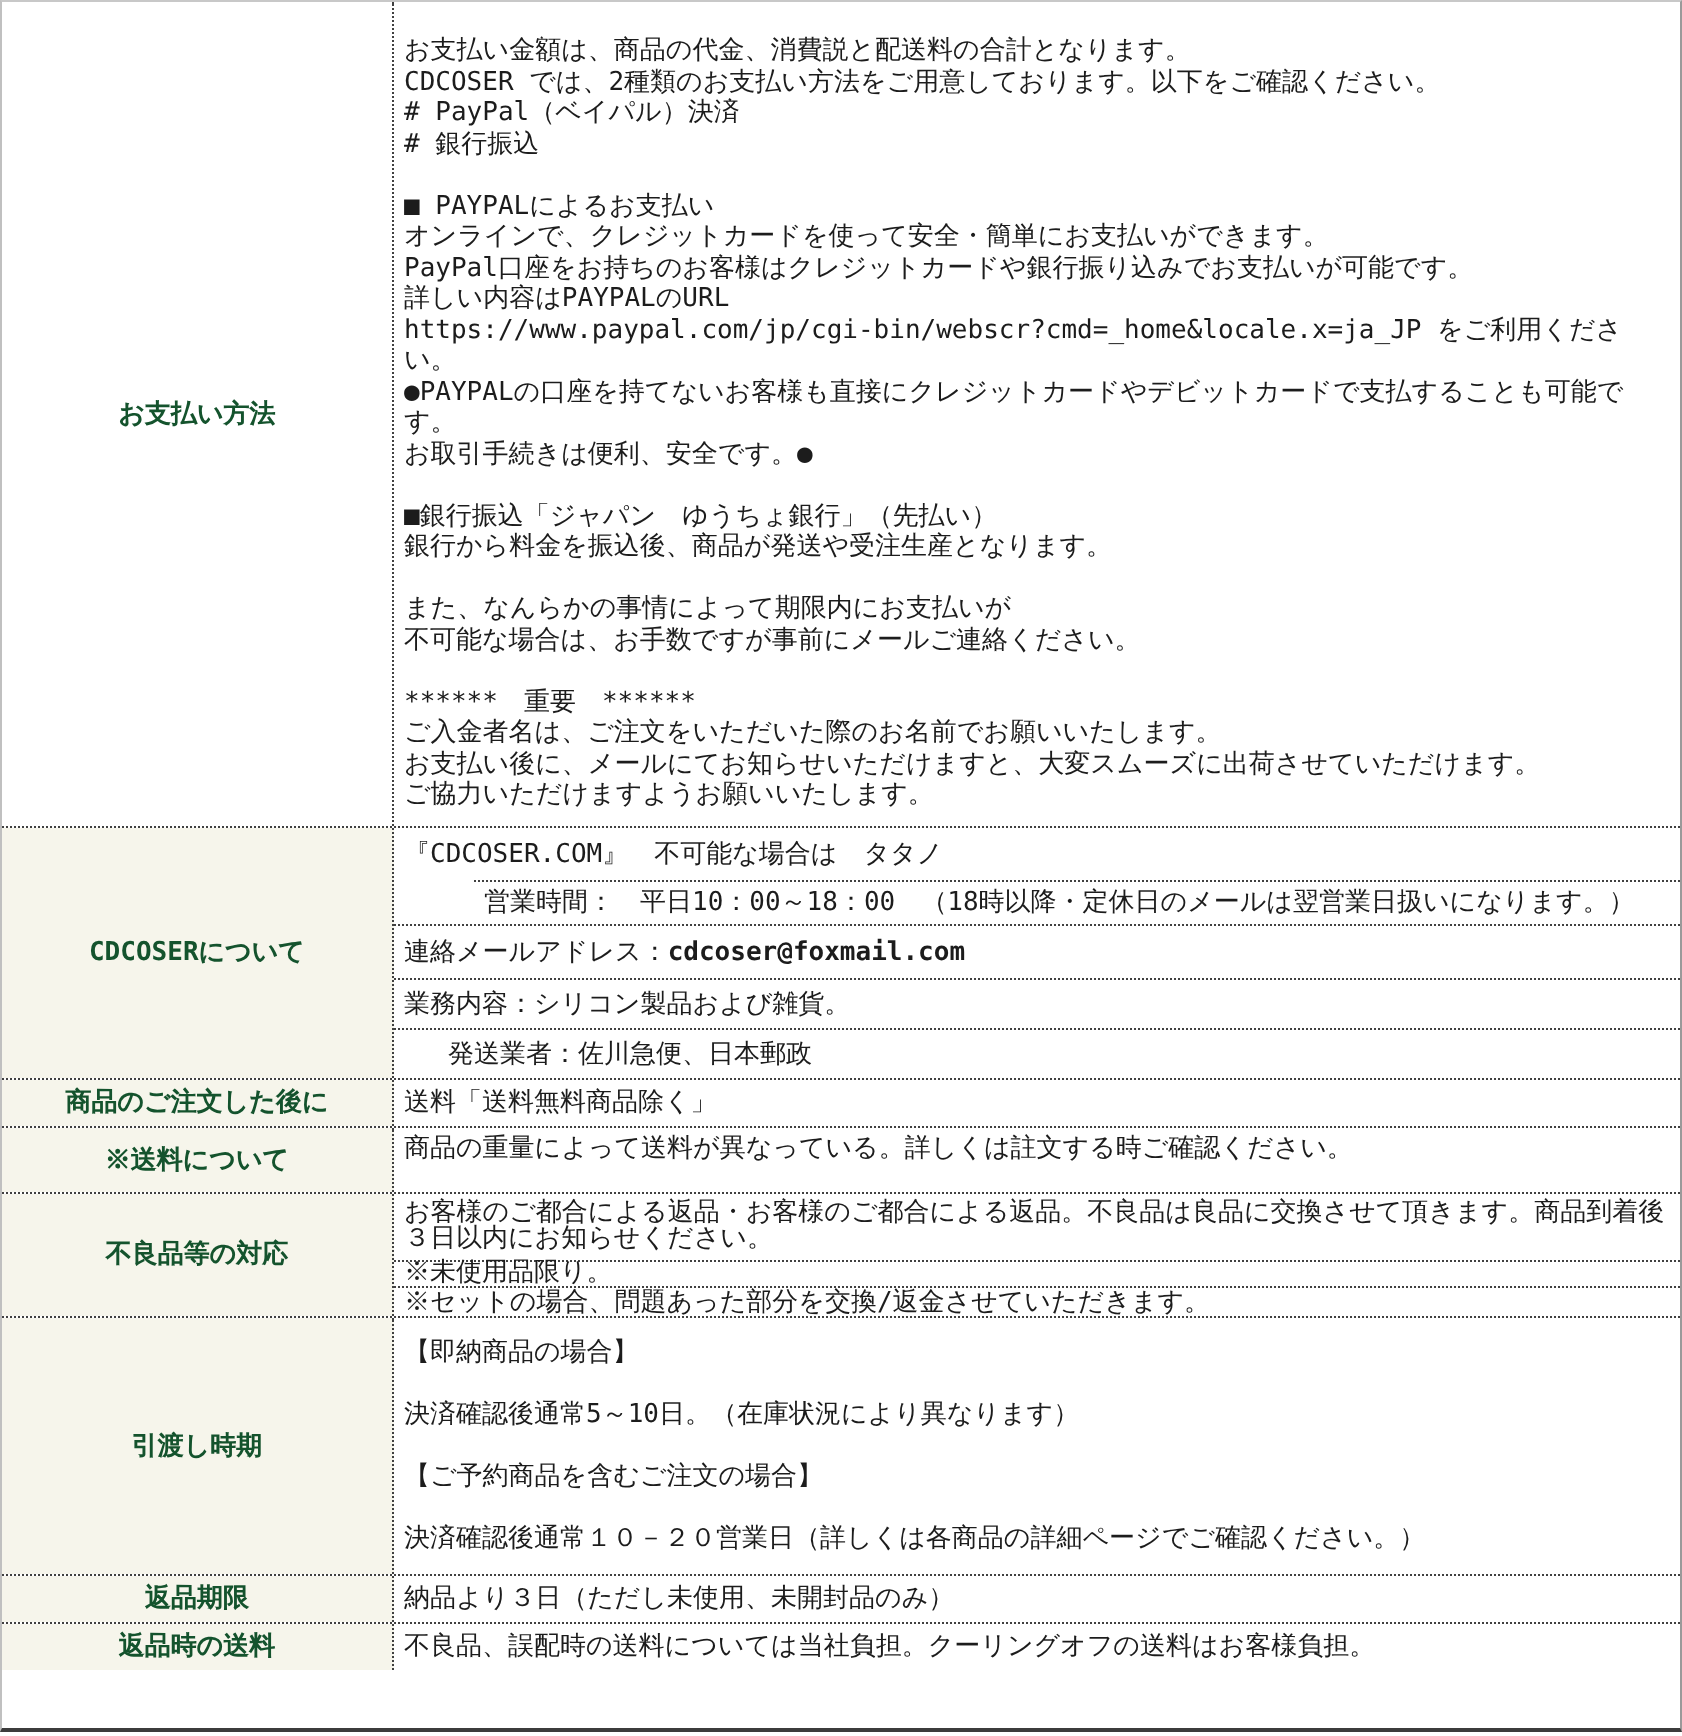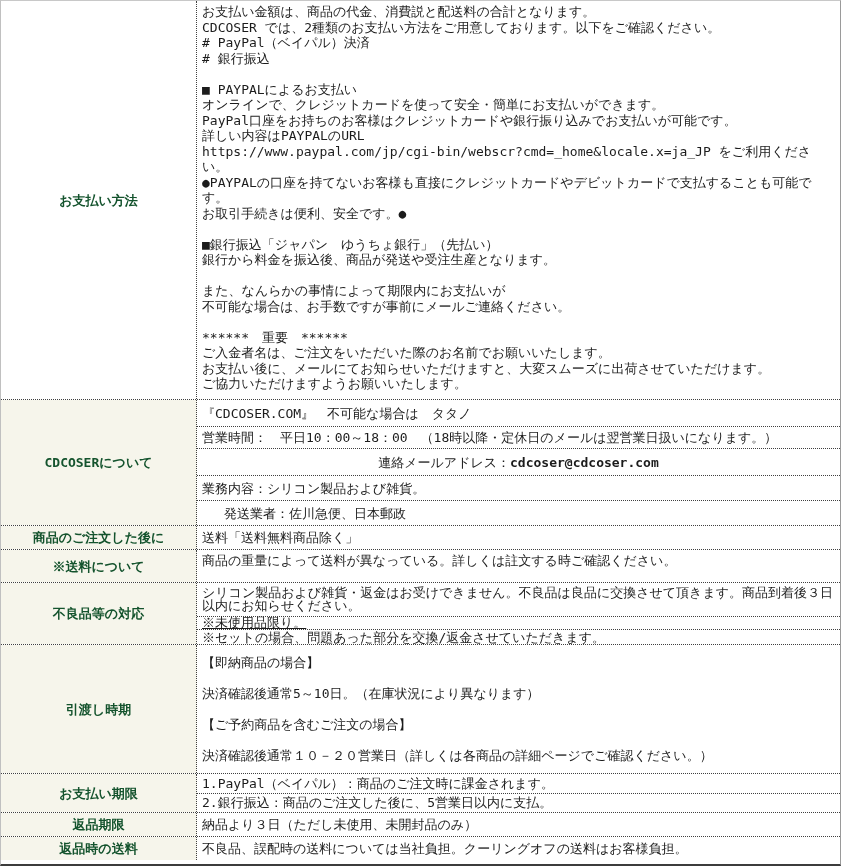--- a/index.html
+++ b/index.html
@@ -52,31 +52,31 @@
     align-items: center;
     line-height: 15px;
   }
   .cell:first-child { border-top: none; }
   .cell-fill { flex: 1 1 auto; }
   .pre { white-space: pre-line; }
   .top { align-items: flex-start; }
   .bold { font-weight: bold; }
 
   
-  .g1-cell { min-height: 398px; padding: 3px 5px; line-height: 15.5px; }
+  .g1-cell { min-height: 398px; padding: 3px 5px; line-height: 15.5px; margin-top: 14px; }
   .g2-c0 { min-height: 26px; }
-  .g2-c1 { min-height: 22px; }
-  .g2-c2 { min-height: 27px; justify-content: center; }
+  .g2-c1 { min-height: 22px; margin-left: 40px; }
+  .g2-c2 { min-height: 27px; }
   .g2-c3 { min-height: 25px; }
   .g2-c4 { min-height: 25px; padding-left: 27px; }
   .g3-cell { min-height: 22px; }
   .g4-cell { min-height: 32px; }
   .g5-c0 { min-height: 33px; line-height: 13px; padding-top: 3px; align-items: flex-start; }
   .g5-c1 { min-height: 18px; line-height: 13px; }
-  .g5-c2 { min-height: 13px; line-height: 12px; text-decoration: underline; }
+  .g5-c2 { min-height: 13px; line-height: 12px; }
   .g5-c3 { min-height: 15px; line-height: 13px; }
   .g6-cell { min-height: 128px; line-height: 15.5px; }
   .g7-c0 { min-height: 19px; line-height: 14px; }
   .g7-c1 { min-height: 19px; line-height: 14px; }
   .g8-cell { min-height: 21px; }
   .g9-cell { min-height: 20px; }
 </style>
 </head>
 <body>
 
@@ -115,21 +115,21 @@
 
   <div class="group">
     <div class="label-cell">
       <span>CDCOSERについて</span>
     </div>
     <div class="content-col">
       <div class="cell g2-c0">『CDCOSER.COM』　不可能な場合は　タタノ</div>
       <div class="cell g2-c1">営業時間：　平日10：00～18：00　（18時以降・定休日のメールは翌営業日扱いになります。）</div>
       <div class="cell g2-c2">
         <span>連絡メールアドレス：</span>
-          <span class="bold">cdcoser@cdcoser.com</span>
+          <span class="bold">cdcoser@foxmail.com</span>
       </div>
       <div class="cell g2-c3">業務内容：シリコン製品および雑貨。</div>
       <div class="cell g2-c4 cell-fill">発送業者：佐川急便、日本郵政</div>
     </div>
   </div>
 
   <div class="group">
     <div class="label-cell">
       <span>商品のご注文した後に</span>
     </div>
@@ -145,21 +145,21 @@
     <div class="content-col">
       <div class="cell cell-fill top g4-cell" style="padding-top:3px;">商品の重量によって送料が異なっている。詳しくは註文する時ご確認ください。</div>
     </div>
   </div>
 
   <div class="group">
     <div class="label-cell">
       <span>不良品等の対応</span>
     </div>
     <div class="content-col">
-      <div class="cell g5-c0">シリコン製品および雑貨・返金はお受けできません。不良品は良品に交換させて頂きます。商品到着後３日以内にお知らせください。</div>
+      <div class="cell g5-c0">お客様のご都合による返品・お客様のご都合による返品。不良品は良品に交換させて頂きます。商品到着後３日以内にお知らせください。</div>
       <div class="cell g5-c2">※未使用品限り。</div>
       <div class="cell g5-c3 cell-fill">※セットの場合、問題あった部分を交換/返金させていただきます。</div>
     </div>
   </div>
 
   <div class="group">
     <div class="label-cell">
       <span>引渡し時期</span>
     </div>
     <div class="content-col">
@@ -168,29 +168,20 @@
 
 決済確認後通常5～10日。（在庫状況により異なります）
 
 【ご予約商品を含むご注文の場合】
 
 決済確認後通常１０－２０営業日（詳しくは各商品の詳細ページでご確認ください。）</span>
       </div>
     </div>
   </div>
 
-  <div class="group">
-    <div class="label-cell">
-      <span>お支払い期限</span>
-    </div>
-    <div class="content-col">
-      <div class="cell g7-c0">1.PayPal（ベイパル）：商品のご注文時に課金されます。</div>
-      <div class="cell g7-c1 cell-fill">2.銀行振込：商品のご注文した後に、5営業日以内に支払。</div>
-    </div>
-  </div>
 
   <div class="group">
     <div class="label-cell">
       <span>返品期限</span>
     </div>
     <div class="content-col">
       <div class="cell cell-fill g8-cell">納品より３日（ただし未使用、未開封品のみ）</div>
     </div>
   </div>
 

